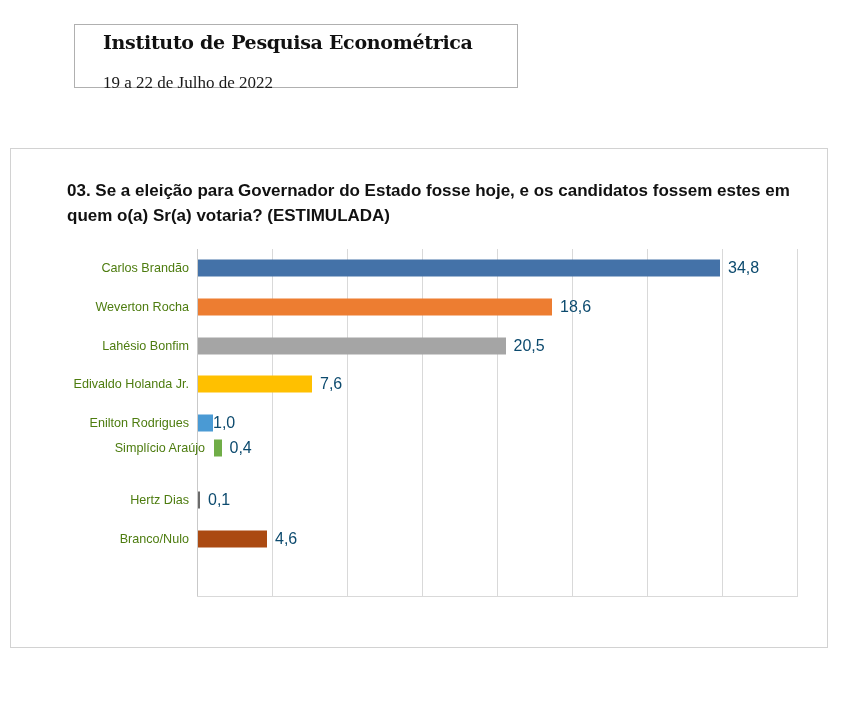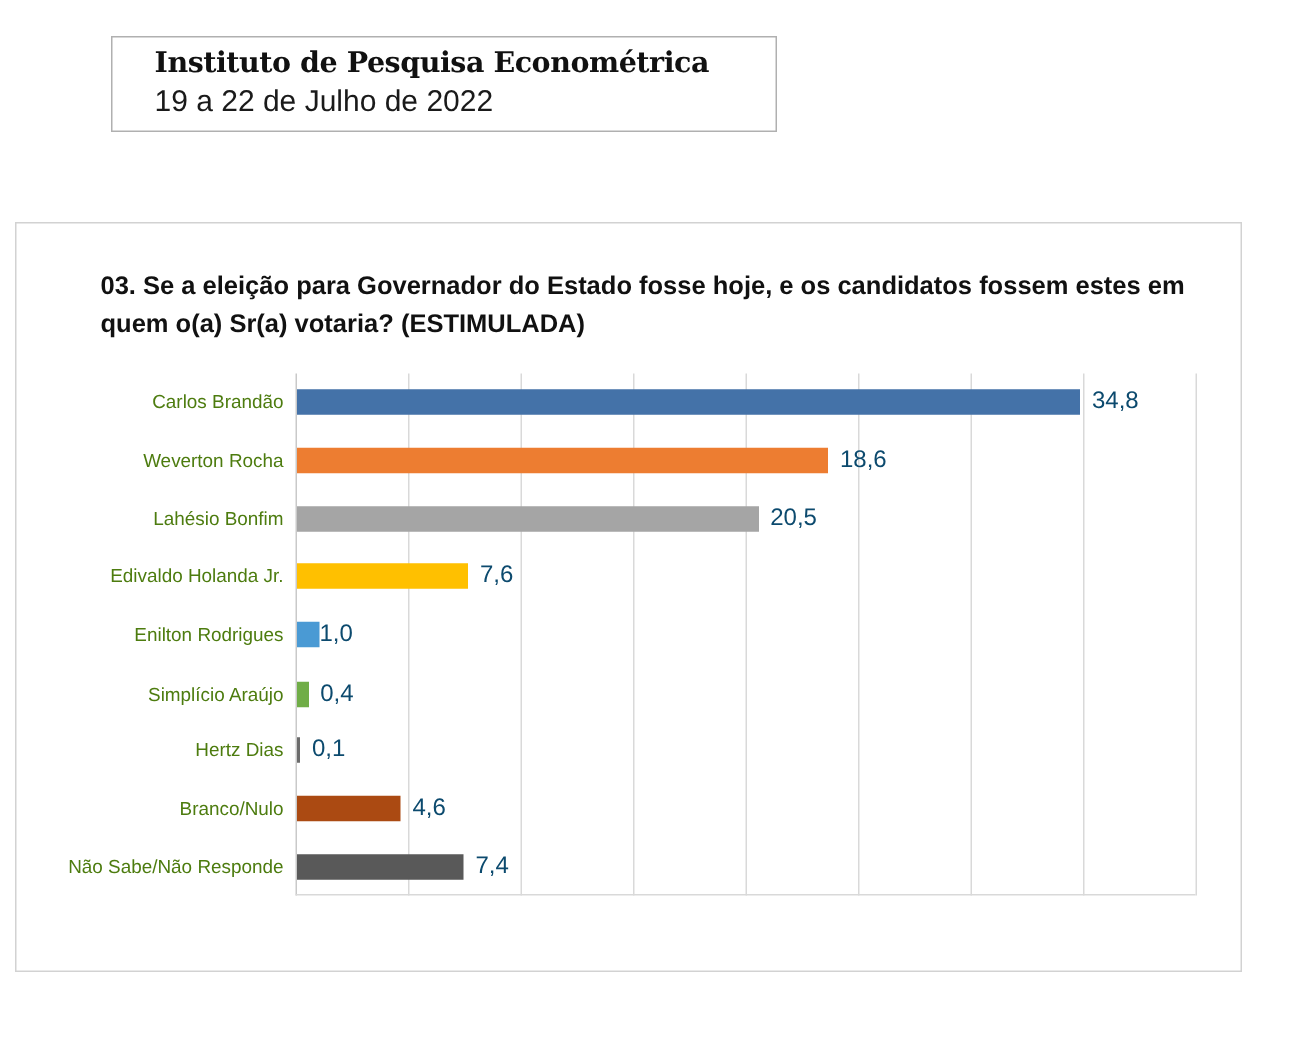--- a/index.html
+++ b/index.html
@@ -33,23 +33,23 @@
     font-family: "DejaVu Serif", serif;
     font-weight: bold;
     font-size: 19px;
     color: #111111;
     letter-spacing: -0.3px;
     white-space: nowrap;
   }
   #survey-period {
     position: absolute;
     left: 28px;
-    top: 32px;
-    font-family: Liberation Sans, sans-serif;
-    font-size: 20px;
+    top: 48px;
+    font-family: Liberation Serif, serif;
+    font-size: 17px;
     color: #1a1a1a;
     white-space: nowrap;
   }
 
   
   #chart-panel {
     position: absolute;
     left: 10px;
     top: 148px;
     width: 818px;
@@ -181,35 +181,30 @@
         <div class="row" style="top: 116px; height: 38.6667px;">
           <div class="cat-label">Edivaldo Holanda Jr.</div>
           <div class="bar" style="width: 114px; background: rgb(255, 192, 0);"></div>
           <div class="bar-value" style="left: 123px;">7,6</div>
         </div>
         <div class="row" style="top: 154.667px; height: 38.6667px;">
           <div class="cat-label">Enilton Rodrigues</div>
           <div class="bar" style="width: 15px; background: rgb(74, 154, 212);"></div>
           <div class="bar-value" style="left: 16px;">1,0</div>
         </div>
-        <div class="row" style="top: 195px; height: 38.6667px;">
+        <div class="row" style="top: 180px; height: 38.6667px; margin-left: 16px;">
           <div class="cat-label">Simplício Araújo</div>
           <div class="bar" style="width: 7.5px; background: rgb(112, 173, 71);"></div>
           <div class="bar-value" style="left: 16.5px;">0,4</div>
         </div>
         <div class="row" style="top: 232px; height: 38.6667px;">
           <div class="cat-label">Hertz Dias</div>
           <div class="bar" style="width: 2px; background: rgb(107, 107, 107);"></div>
           <div class="bar-value" style="left: 11px;">0,1</div>
         </div>
         <div class="row" style="top: 270.667px; height: 38.6667px;">
           <div class="cat-label">Branco/Nulo</div>
           <div class="bar" style="width: 69px; background: rgb(171, 74, 18);"></div>
           <div class="bar-value" style="left: 78px;">4,6</div>
         </div>
-        <div class="row" style="top: 309.333px; height: 38.6667px;">
-          <div class="cat-label">Não Sabe/Não Responde</div>
-          <div class="bar" style="width: 111px; background: rgb(89, 89, 89);"></div>
-          <div class="bar-value" style="left: 120px;">7,4</div>
-        </div>
       </div>
   </div>
 </div>
 
 </body></html>

